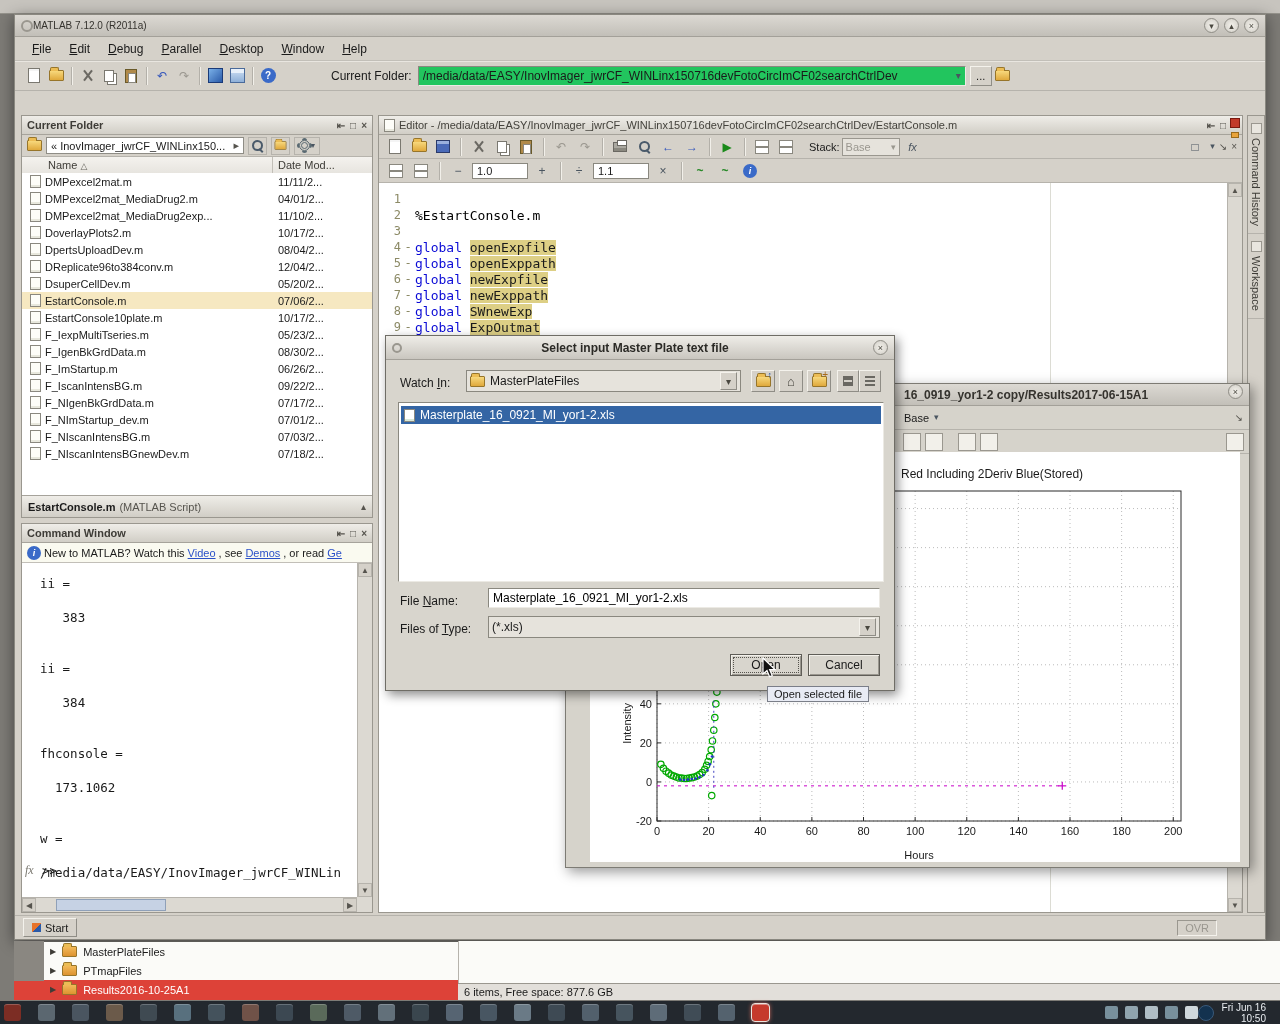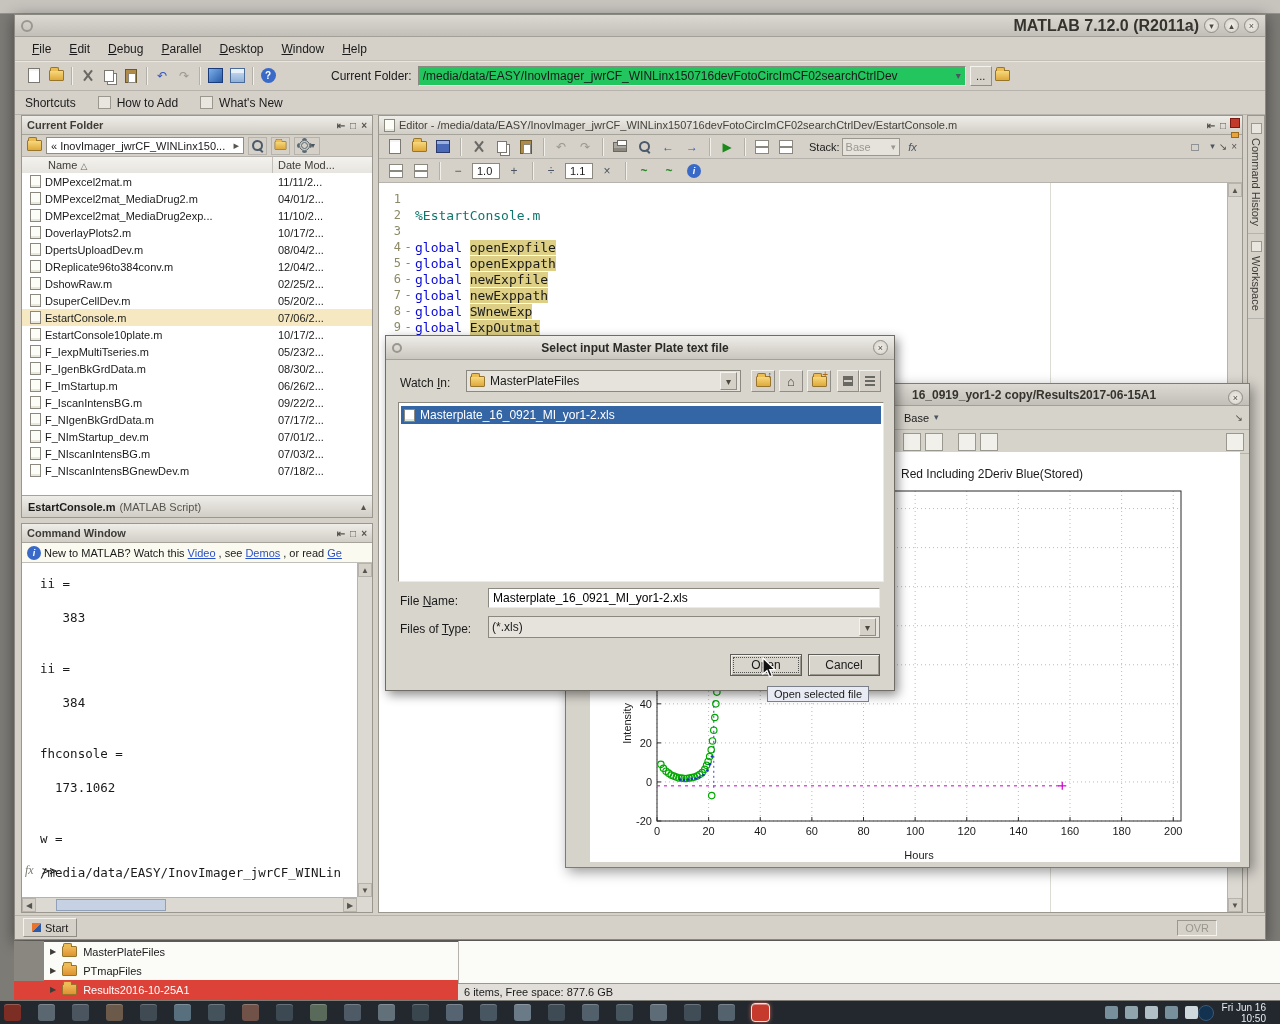--- a/index.html
+++ b/index.html
@@ -8,21 +8,21 @@
 .abs{position:absolute}
 
 .raised{border:1px solid;border-color:#f4f2ec #8f8d86 #8f8d86 #f4f2ec;background:#d5d1c9}
 .white-inset{background:#22c55e;border:1px solid;border-color:#8a887f #eceae4 #eceae4 #8a887f}
 .sep-v{width:1px;height:18px;background:#b3b0a9;box-shadow:1px 0 0 #f2f0ea;margin:0 4px}
 
 .topstrip{left:0;top:0;width:1280px;height:14px;background:#c7c4be;border-bottom:1px solid #95938c}
 
 .mlwin{left:14px;top:14px;width:1252px;height:926px;background:#d5d1c9;border:1px solid #8a8880;box-shadow:0 3px 14px rgba(0,0,0,.45)}
 .titlebar{left:0;top:0;right:0;height:22px;background:linear-gradient(#dcd9d3,#c2bfb8);border-bottom:1px solid #a3a099;display:flex;align-items:center}
-.title-text{flex:1;text-align:right;font-size:16px;font-weight:bold;color:#35332e}
+.title-text{flex:1;text-align:left;font-size:10px;font-weight:normal;color:#35332e}
 .orb{width:15px;height:15px;border-radius:50%;background:radial-gradient(#f4f2ec,#cfccc5);border:1px solid #8f8d86;display:flex;align-items:center;justify-content:center;font-size:9px;color:#4a4840;margin-left:5px}
 .orb-l{width:12px;height:12px;border-radius:50%;border:2px solid #9a978f;margin-left:6px}
 .tb-right{display:flex;margin-right:6px}
 .menubar{left:0;top:22px;right:0;height:24px;display:flex;align-items:center;padding-left:8px;background:#d5d1c9;border-bottom:1px solid #c2bfb8}
 .menu-item{display:inline-block;padding:3px 9px;font-size:12px}
 .menu-item::first-letter{text-decoration:underline}
 .maintb{left:0;top:46px;right:0;height:30px;display:flex;align-items:center;padding:0 8px;background:#d5d1c9;border-bottom:1px solid #b6b3ac;box-shadow:inset 0 1px 0 #e9e6e0}
 .tbtn{min-width:22px;height:22px;display:flex;align-items:center;justify-content:center}
 .shortcutbar{left:0;top:76px;right:0;height:24px;display:flex;align-items:center;gap:6px;padding:0 10px;background:#d5d1c9;border-bottom:1px solid #b6b3ac;font-size:12px}
 .sc-ic{width:13px;height:13px;background:#e9e6df;border:1px solid #9a978f;font-size:9px;color:#2a6a9a;display:flex;align-items:center;justify-content:center}
@@ -83,47 +83,47 @@
 .fx-glyph{position:absolute;left:3px;top:0;font-family:"Liberation Serif",serif;font-style:italic;font-size:12px;color:#7a7870}
 .prompt-chars{position:absolute;left:20px;top:0}
 .vsb{position:absolute;right:0;top:39px;bottom:15px;width:15px;background:#dcd9d2;border-left:1px solid #b6b3ac;display:flex;flex-direction:column;justify-content:space-between;align-items:center}
 .hsb{position:absolute;left:0;bottom:0;right:15px;height:15px;background:#dcd9d2;border-top:1px solid #b6b3ac;display:flex;align-items:center}
 .sb-btn{width:14px;height:14px;font-size:8px;color:#56544e;display:flex;align-items:center;justify-content:center;background:#d5d1c9;border:1px solid #b6b3ac}
 .sb-thumb{height:12px;width:110px;margin-left:20px;background:#c6d2e4;border:1px solid #8fa0b8}
 .sb-corner{position:absolute;right:0;bottom:0;width:15px;height:15px;background:#dcd9d2}
 
 .edtb{position:absolute;left:0;top:19px;right:0;height:24px;background:#d5d1c9;border-bottom:1px solid #b6b3ac;display:flex;align-items:center;gap:2px;padding:0 5px}
 .edtb2{position:absolute;left:0;top:43px;right:0;height:24px;background:#d5d1c9;border-bottom:1px solid #b6b3ac;display:flex;align-items:center;gap:3px;padding:0 6px}
-.numbox{width:28px;height:16px;background:#fff;border:1px solid #8a887f;font-size:11px;display:flex;align-items:center;padding-left:4px}
+.numbox{width:56px;height:16px;background:#fff;border:1px solid #8a887f;font-size:11px;display:flex;align-items:center;padding-left:4px}
 .stackcombo{width:58px;height:18px;background:#e6e3dc;border:1px solid #9a978f;color:#9a978f;font-size:11px;display:flex;align-items:center;padding:0 3px;gap:4px}
 .codearea{position:absolute;left:0;top:67px;right:15px;bottom:0;background:#fff;overflow:hidden}
 .code-line{display:flex;align-items:center;height:16px}
 .ln{width:22px;text-align:right;font-family:"DejaVu Sans Mono",monospace;font-size:12px;color:#8c8a66;flex:none}
 .ldash{width:14px;text-align:center;font-family:"DejaVu Sans Mono",monospace;font-size:12px;color:#8c8a66;flex:none}
 .ct{white-space:pre;font-family:"DejaVu Sans Mono",monospace;font-size:13px}
-.sg-c{color:#0f766e}
+.sg-c{color:#000000}
 .sg-k{color:#0b0bd6}
 .sg-v{background:#ddcf85}
 .limitline{position:absolute;left:671px;top:67px;bottom:0;width:1px;background:#dcdcd4}
 .edvsb{position:absolute;right:0;top:67px;bottom:0;width:15px;background:#dcd9d2;border-left:1px solid #b6b3ac}
 .mlint-red{position:absolute;right:2px;top:2px;width:10px;height:10px;background:#c23a2a;border:1px solid #7a1a10}
 .mlint-orange{position:absolute;right:3px;top:16px;width:8px;height:6px;background:#e8a33b;border:1px solid #9a6a1a}
 
 .sidetabs{position:absolute;background:#d5d1c9;border:1px solid #9a978f}
 .vtab{display:flex;flex-direction:column;align-items:center;gap: 4px;padding:7px 0;border-bottom:1px solid #b6b3ac}
 .vtab-ic{width:11px;height:11px;background:#e9e6df;border:1px solid #9a978f}
 .vtab-tx{writing-mode:vertical-rl;font-size:11px;color:#3e3c37}
 
 .statusrow{position:absolute;left:0;bottom:0;right:0;height:24px;background:#d5d1c9;border-top:1px solid #b6b3ac;display:flex;align-items:center;padding:0 8px}
 .startbtn{display:flex;align-items:center;gap:4px;height:19px;padding:0 8px;font-size:11px}
 .start-ic{width:9px;height:9px;background:linear-gradient(135deg,#e8732a 50%,#2a5aa8 50%)}
 .ovr{margin-left:auto;margin-right:40px;font-size:11px;color:#9a978f;padding:1px 7px;border:1px solid;border-color:#9a978f #f4f2ec #f4f2ec #9a978f}
 
 .figwin{left:565px;top:383px;width:685px;height:485px;background:#d6d3cb;border:1px solid #7d7b74;box-shadow:3px 4px 12px rgba(0,0,0,.4);z-index:30}
-.ftitle{position:absolute;left:8px;top:0;right:0;height:22px;background:linear-gradient(#dcd9d3,#c2bfb8);border-bottom:1px solid #a3a099;display:flex;align-items:flex-end}
+.ftitle{position:absolute;left:0;top:0;right:0;height:22px;background:linear-gradient(#dcd9d3,#c2bfb8);border-bottom:1px solid #a3a099;display:flex;align-items:flex-start}
 .ftitle-tx{position:absolute;left:338px;top:4px;font-size:12px;font-weight:bold;color:#35332e;white-space:nowrap}
 .ftb1{position:absolute;left:0;top:22px;right:0;height:24px;background:#d6d3cb;border-bottom:1px solid #b6b3ac;display:flex;align-items:center;padding:0 6px;gap:3px}
 .ftb2{position:absolute;left:0;top:46px;right:0;height:24px;background:#d6d3cb;border-bottom:1px solid #b6b3ac}
 .fic{position:absolute;top:3px;width:18px;height:18px;background:#f2f0ea;border:1px solid #9a978f}
 .plotarea{position:absolute;left:24px;top:68px;width:650px;height:410px;background:#fff}
 
 .dlg{left:385px;top:335px;width:510px;height:356px;background:#d8d5cd;border:1px solid #6f6d66;box-shadow:3px 4px 10px rgba(0,0,0,.45);z-index:50}
 .dtitle{position:absolute;left:0;top:0;right:0;height:24px;background:linear-gradient(#efede8,#c9c6bf);border-bottom:1px solid #a3a099;display:flex;align-items:center}
 .dtitle-tx{flex:1;text-align:center;font-size:12px;font-weight:bold;color:#2b2a26}
 .dlabel{position:absolute;font-size:12px}
@@ -220,27 +220,20 @@
     <span class="white-inset" style="width:548px;height:20px;display:flex;align-items:center;margin-left:6px;padding:0 4px">
       <span style="flex:1;font-size:12px;white-space:nowrap;overflow:hidden">/media/data/EASY/InovImager_jwrCF_WINLinx150716devFotoCircImCF02searchCtrlDev</span>
       <span class="glyph" style="font-size:10px">▾</span>
     </span>
     <span class="tbtn raised" style="width:22px;height:20px;margin-left:4px;font-size:11px">...</span>
     <span class="tbtn">
         <span class="i-folder"></span>
       </span>
   </div>
 
-  <div class="abs shortcutbar">
-    <span>Shortcuts</span>
-    <span class="sc-ic" style="margin-left:16px"></span>
-    <span>How to Add</span>
-    <span class="sc-ic" style="margin-left:16px"></span>
-    <span>What's New</span>
-  </div>
 
   <div class="panel" style="left:6px;top:100px;width:352px;height:403px">
     <div class="phead">
       <span>Current Folder</span>
       <span class="phead-btns">
         <span class="phead-btn">⇤</span>
         <span class="phead-btn">□</span>
         <span class="phead-btn">×</span>
       </span>
     </div>
@@ -290,25 +283,20 @@
         </div>
         <div class="cf-row">
           <span class="i-mdoc"></span>
           <span class="cf-name">DpertsUploadDev.m</span>
           <span class="cf-date">08/04/2...</span>
         </div>
         <div class="cf-row">
           <span class="i-mdoc"></span>
           <span class="cf-name">DReplicate96to384conv.m</span>
           <span class="cf-date">12/04/2...</span>
-        </div>
-        <div class="cf-row">
-          <span class="i-mdoc"></span>
-          <span class="cf-name">DshowRaw.m</span>
-          <span class="cf-date">02/25/2...</span>
         </div>
         <div class="cf-row">
           <span class="i-mdoc"></span>
           <span class="cf-name">DsuperCellDev.m</span>
           <span class="cf-date">05/20/2...</span>
         </div>
         <div class="cf-row cf-sel">
           <span class="i-mdoc"></span>
           <span class="cf-name">EstartConsole.m</span>
           <span class="cf-date">07/06/2...</span>

